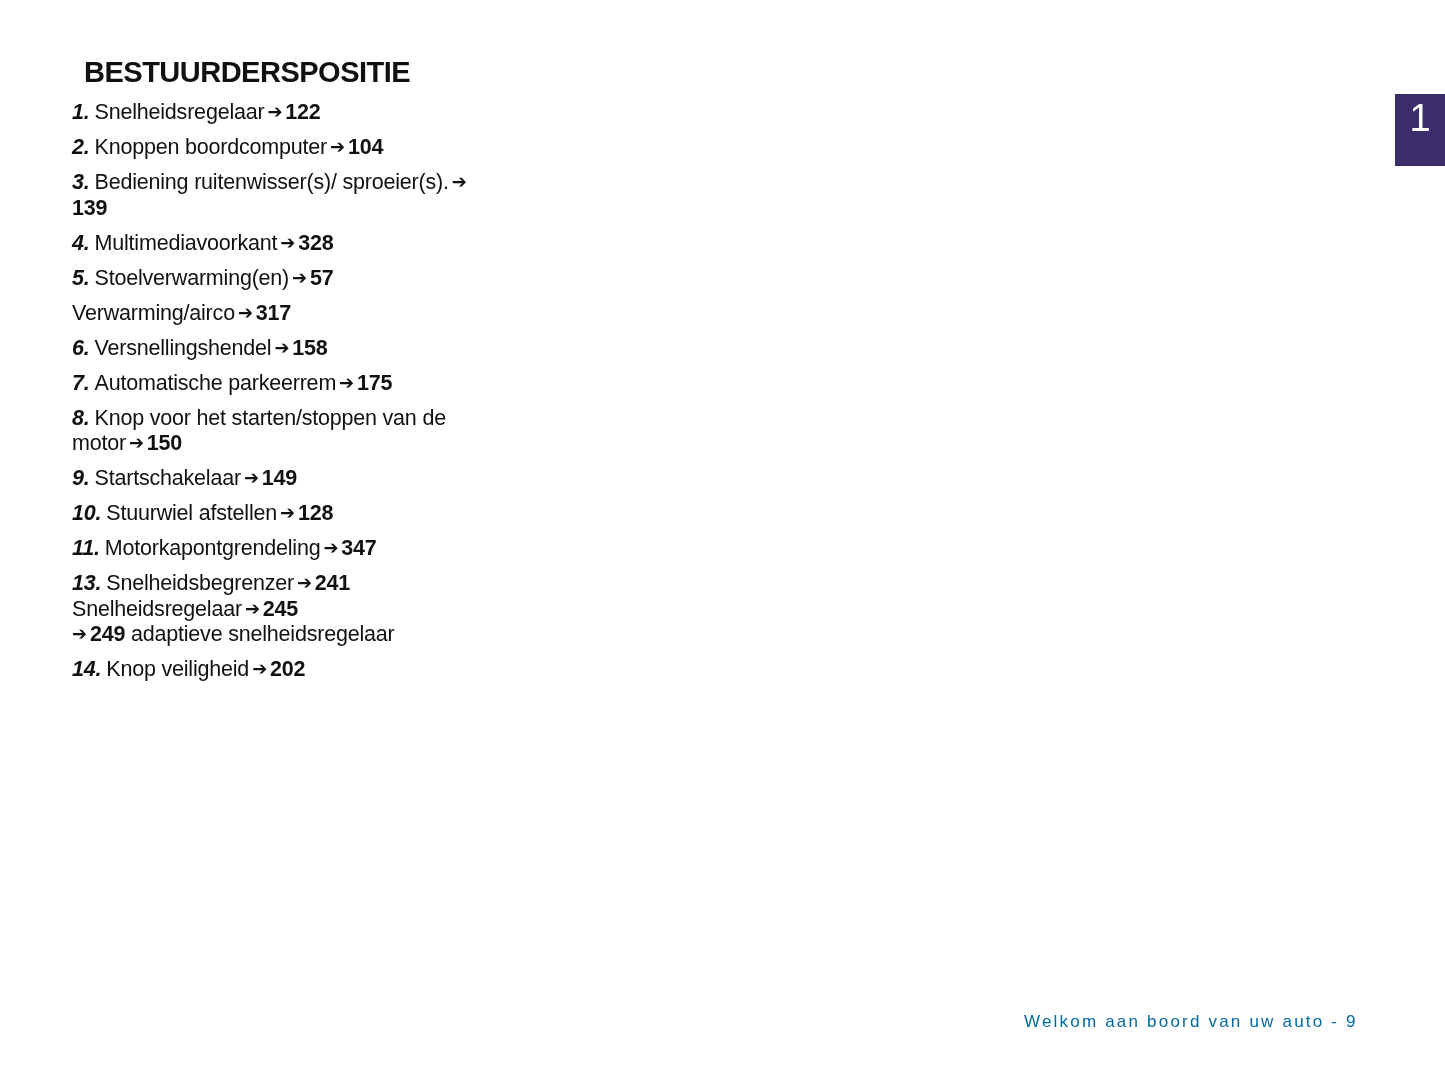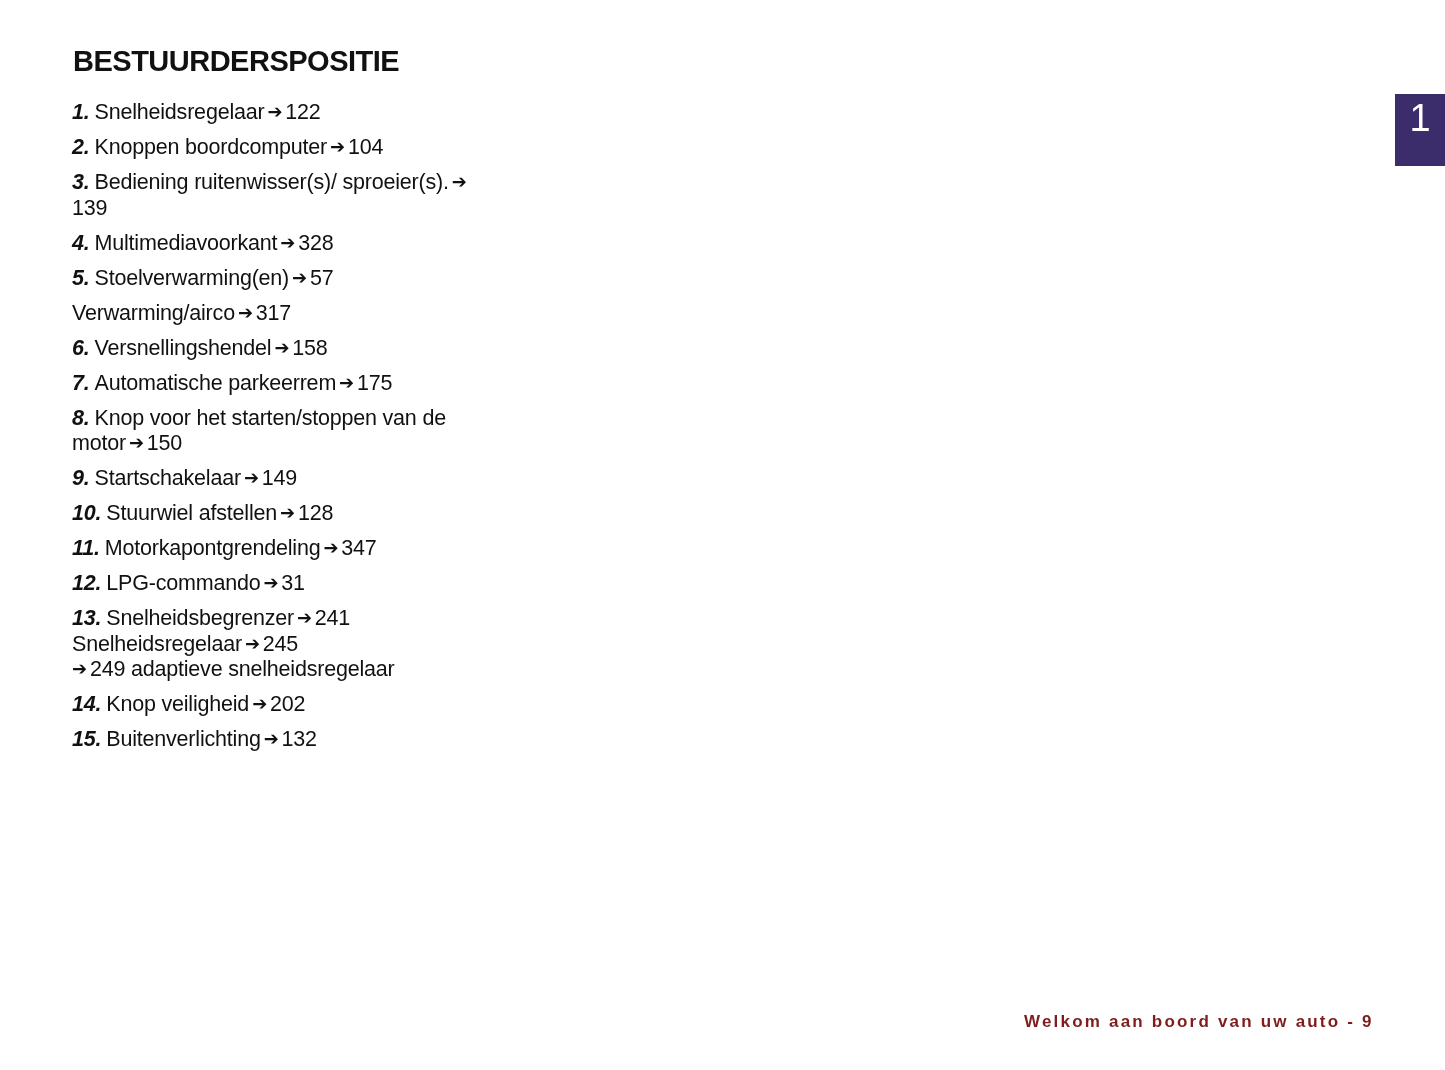--- a/index.html
+++ b/index.html
@@ -12,21 +12,21 @@
       height: 1070px;
       position: relative;
       overflow: hidden;
       font-family: "Liberation Sans", "DejaVu Sans", sans-serif;
       color: #111111;
     }
     .page-title {
       position: absolute;
       left: 72px;
       top: 40px;
-      margin: 1px;
+      margin: 12px;
       font-size: 29px;
       font-weight: 700;
       letter-spacing: -0.5px;
       line-height: 40px;
     }
     .entry-list {
       position: absolute;
       left: 72px;
       top: 100px;
       width: 400px;
@@ -46,21 +46,21 @@
       margin-right: 5px;
     }
     .entry .arrow {
       font-weight: 700;
       font-size: 18px;
       display: inline-block;
       margin: 0 3px 0 3px;
       vertical-align: 1px;
     }
     .entry .ref {
-      font-weight: 400;
+      font-weight: 700;
     }
     .chapter-tab {
       position: absolute;
       left: 1395px;
       top: 94px;
       width: 50px;
       height: 72px;
       background: #3b2d6b;
       color: #ffffff;
       font-size: 38px;
@@ -68,23 +68,22 @@
       text-align: center;
       line-height: 48px;
       padding-top: 0;
     }
     .footer {
       position: absolute;
       left: 1024px;
       top: 1012px;
       font-size: 17px;
       letter-spacing: 2.2px;
-      color: #7f1d1d;
+      color: #0369a1;
       white-space: nowrap;
-      font-weight: bold;
     }
   </style>
 </head>
 <body>
 
 <h1 class="page-title">BESTUURDERSPOSITIE</h1>
 
 <div class="chapter-tab">
   <span>1</span>
 </div>
@@ -132,38 +131,32 @@
   </li>
 
   <li class="entry">
     <span class="num">10.</span><span>Stuurwiel afstellen</span><span class="arrow">➔</span><span class="ref">128</span>
   </li>
 
   <li class="entry">
     <span class="num">11.</span><span>Motorkapontgrendeling</span><span class="arrow">➔</span><span class="ref">347</span>
   </li>
 
-  <li class="entry">
-    <span class="num">12.</span><span>LPG-commando</span><span class="arrow">➔</span><span class="ref">31</span>
-  </li>
 
   <li class="entry">
     <div>
       <span class="num">13.</span><span>Snelheidsbegrenzer</span><span class="arrow">➔</span><span class="ref">241</span>
     </div>
     <div>
       <span>Snelheidsregelaar</span><span class="arrow">➔</span><span class="ref">245</span>
     </div>
     <div>
       <span class="arrow" style="margin-left:0">➔</span><span class="ref">249</span> <span>adaptieve snelheidsregelaar</span>
     </div>
   </li>
 
   <li class="entry">
     <span class="num">14.</span><span>Knop veiligheid</span><span class="arrow">➔</span><span class="ref">202</span>
   </li>
 
-  <li class="entry">
-    <span class="num">15.</span><span>Buitenverlichting</span><span class="arrow">➔</span><span class="ref">132</span>
-  </li>
 </ul>
 
 <div class="footer">Welkom aan boord van uw auto - 9</div>
 
 </body></html>

